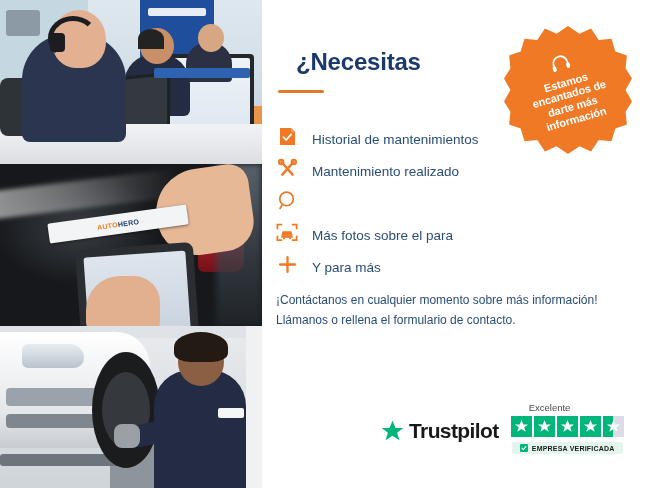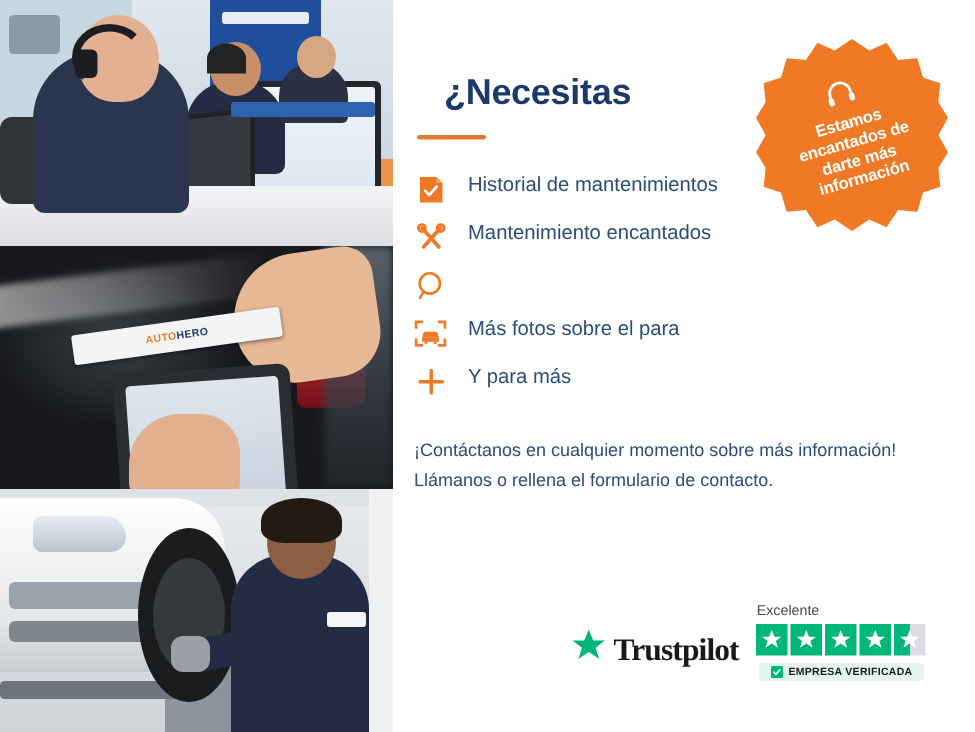--- a/index.html
+++ b/index.html
@@ -324,21 +324,21 @@
   }
 
   
   .features {
     margin-top: 22px;
     list-style: none;
     width: 330px;
   }
   .feature {
     display: flex;
-    align-items: flex-start;
+    align-items: flex-end;
     height: 32px;
     gap: 14px;
   }
   .feature-icon {
     width: 22px;
     height: 22px;
     flex: 0 0 22px;
     display: flex;
     align-items: center;
     justify-content: center;
@@ -361,42 +361,41 @@
   .trust {
     position: absolute;
     left: 118px;
     bottom: 34px;
     display: flex;
     align-items: flex-end;
     gap: 12px;
   }
   .tp-logo {
     display: flex;
-    align-items: center;
+    align-items: flex-start;
     gap: 4px;
     padding-bottom: 6px;
-    font-family: Liberation Serif, serif;
   }
   .tp-word {
     font-size: 21px;
     font-weight: bold;
     color: #191919;
     letter-spacing: -0.6px;
   }
   .tp-right {
     display: flex;
     flex-direction: column;
     align-items: center;
     gap: 3px;
   }
   .tp-excelente {
     font-size: 9.5px;
     color: #4a4a4a;
     align-self: flex-start;
-    margin-left: 0;
+    margin-left: 18px;
   }
   .tp-stars { display: flex; gap: 2px; }
   .tp-star {
     width: 21px; height: 21px;
     background: #00b67a;
     display: flex; align-items: center; justify-content: center;
   }
   .tp-star.half {
     background: linear-gradient(90deg, #00b67a 0 50%, #dcdce6 50% 100%);
   }
@@ -522,21 +521,21 @@
         <span class="feature-icon">
           <svg width="21" height="21" viewBox="0 0 22 22">
             <g stroke="#ef7924" stroke-width="2.6" stroke-linecap="round">
               <path d="M4.6 4.2L16.4 17.4"></path>
               <path d="M17.4 4.2L5.6 17.4"></path>
             </g>
             <circle cx="4.4" cy="4.2" r="2.4" fill="none" stroke="#ef7924" stroke-width="2"></circle>
             <circle cx="17.6" cy="4.2" r="2.4" fill="none" stroke="#ef7924" stroke-width="2"></circle>
           </svg>
         </span>
-        <span class="feature-label">Mantenimiento encantados</span>
+        <span class="feature-label">Mantenimiento realizado</span>
       </li>
 
       <li class="feature">
         <span class="feature-icon">
           <svg width="21" height="21" viewBox="0 0 22 22">
             <circle cx="10" cy="9.4" r="7.1" fill="none" stroke="#ef7924" stroke-width="1.8"></circle>
             <path d="M5.6 15.1L3.2 19.4" stroke="#ef7924" stroke-width="1.8" stroke-linecap="round"></path>
           </svg>
         </span>
       </li>

